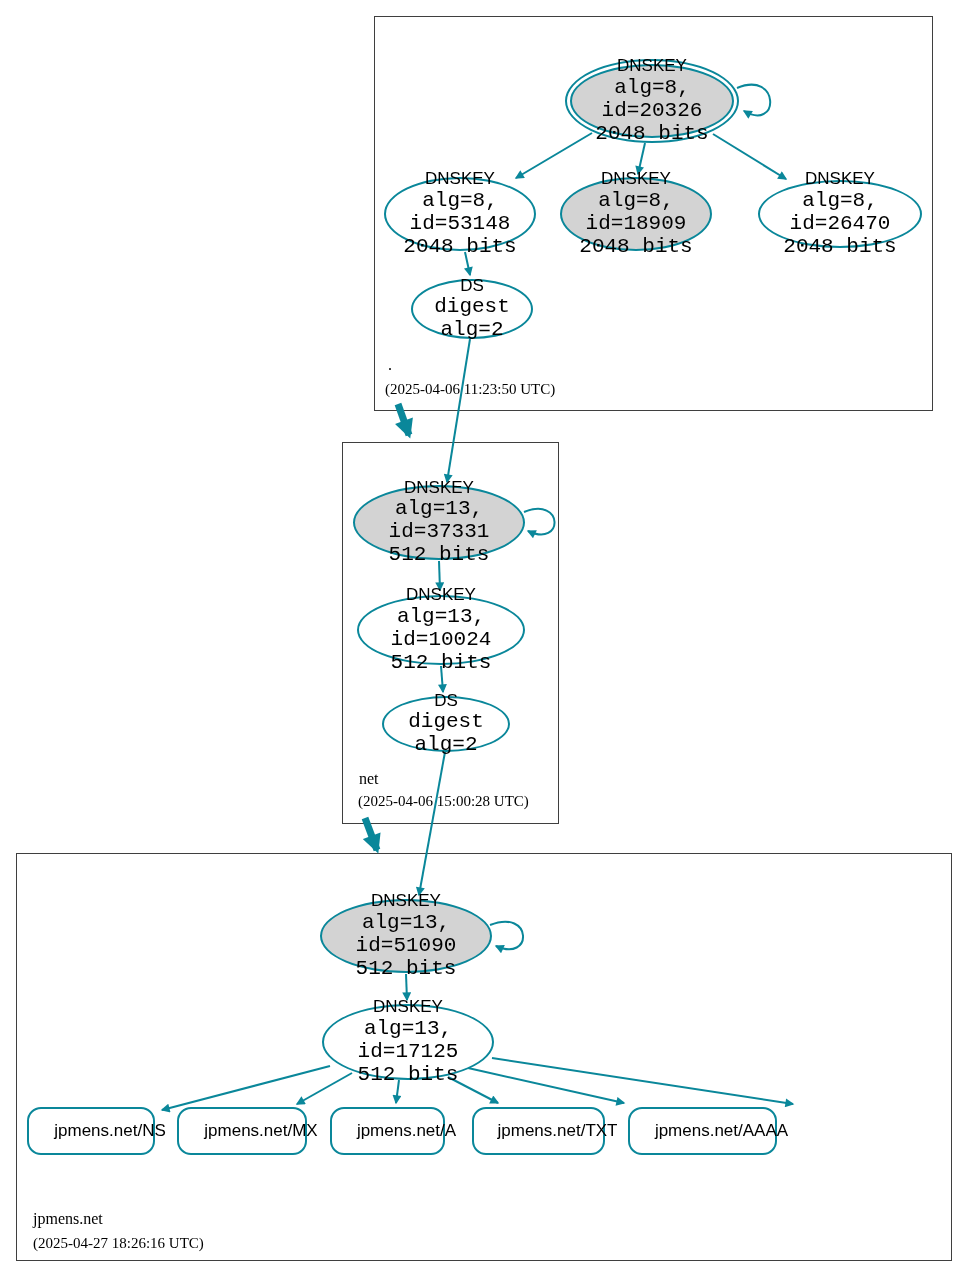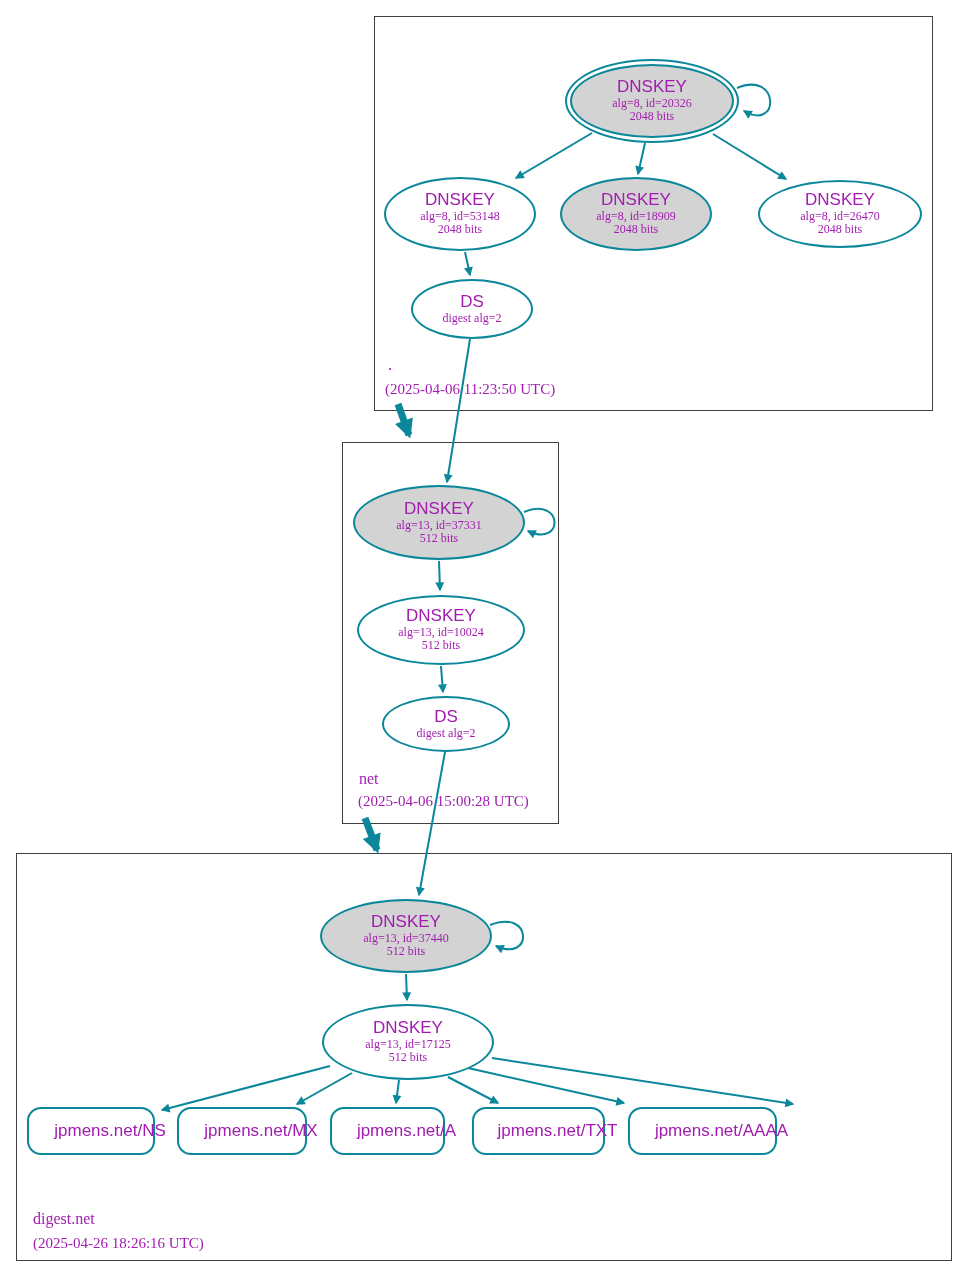--- a/index.html
+++ b/index.html
@@ -1,27 +1,27 @@
 <!DOCTYPE html>
 <html><head>
 <meta charset="utf-8">
 <style>
   html,body{margin:0;padding:0;background:#ffffff;}
   .canvas{position:relative;width:967px;height:1278px;background:#ffffff;overflow:hidden;
-          font-family:"Liberation Sans",sans-serif;color:#a21caf;}
+          font-family:"Liberation Sans",sans-serif;color:#000000;}
   .cluster{position:absolute;border:1px solid #3f3f3f;background:transparent;}
   .edges{position:absolute;left:0;top:0;width:967px;height:1278px;pointer-events:none;}
   .node{position:absolute;box-sizing:border-box;display:flex;align-items:center;justify-content:center;
         text-align:center;}
   .ellipse{border:2.2px solid #0a879a;border-radius:50%;background:#ffffff;}
   .gray{background:#d3d3d3;}
   .double .ring{position:absolute;inset:3px;border:2.2px solid #0a879a;border-radius:50%;background:#d3d3d3;}
   .label{position:relative;z-index:2;line-height:1.1;}
   .ntitle{font-size:17px;font-family:"Liberation Sans",sans-serif;}
-  .ndetail{font-size:12px;font-family:Liberation Serif, serif;}
+  .ndetail{font-size:21px;font-family:Liberation Mono, monospace;}
   .rrset{border:2.2px solid #0a879a;border-radius:14px;background:#ffffff;
          font-size:17px;font-family:"Liberation Sans",sans-serif;padding-left:38px;}
   .zname{position:absolute;font:16px "Liberation Serif",serif;}
   .ztime{position:absolute;font:15px "Liberation Serif",serif;}
 </style>
 </head>
 <body>
 
 <div class="canvas">
 
@@ -132,21 +132,21 @@
       <div class="ndetail">digest alg=2</div>
     </div>
   </div>
 
   <div class="zname" style="left:359px;top:770px">net</div>
   <div class="ztime" style="left:358px;top:793px">(2025-04-06 15:00:28 UTC)</div>
 
   <div class="node ellipse gray" style="left:320px;top:899px;width:172px;height:74px">
     <div class="label">
       <div class="ntitle">DNSKEY</div>
-      <div class="ndetail">alg=13, id=37440</div>
+      <div class="ndetail">alg=13, id=51090</div>
       <div class="ndetail">512 bits</div>
     </div>
   </div>
 
   <div class="node ellipse" style="left:322px;top:1004px;width:172px;height:76px">
     <div class="label">
       <div class="ntitle">DNSKEY</div>
       <div class="ndetail">alg=13, id=17125</div>
       <div class="ndetail">512 bits</div>
     </div>
@@ -161,16 +161,16 @@
   <div class="node rrset" style="left:177px;top:1107px;width:130px;height:48px">
     <span>jpmens.net/MX</span>
   </div>
   <div class="node rrset" style="left:472px;top:1107px;width:133px;height:48px">
     <span>jpmens.net/TXT</span>
   </div>
   <div class="node rrset" style="left:628px;top:1107px;width:149px;height:48px">
     <span>jpmens.net/AAAA</span>
   </div>
 
-  <div class="zname" style="left:33px;top:1210px">digest.net</div>
-  <div class="ztime" style="left:33px;top:1235px">(2025-04-26 18:26:16 UTC)</div>
+  <div class="zname" style="left:33px;top:1210px">jpmens.net</div>
+  <div class="ztime" style="left:33px;top:1235px">(2025-04-27 18:26:16 UTC)</div>
 
 </div>
 
 </body></html>

